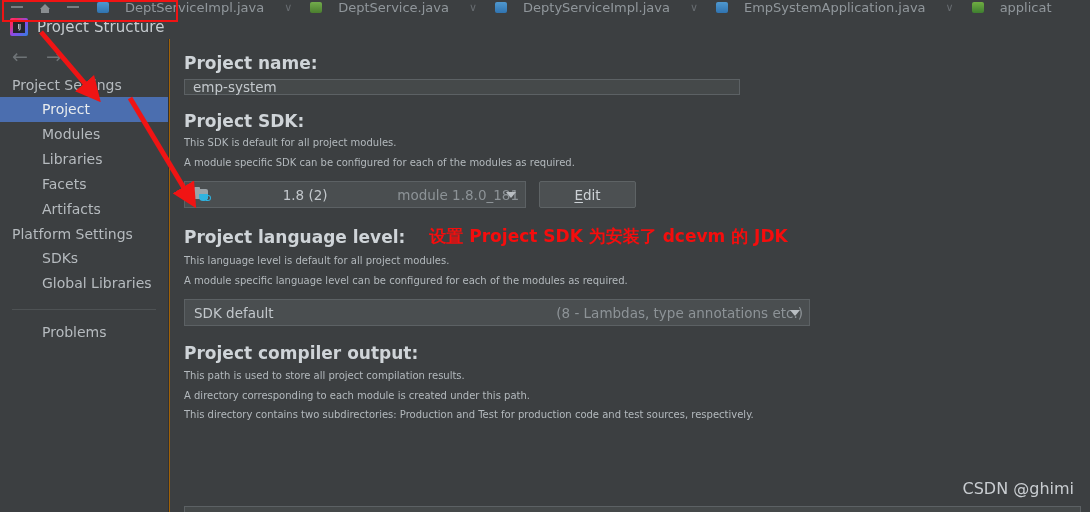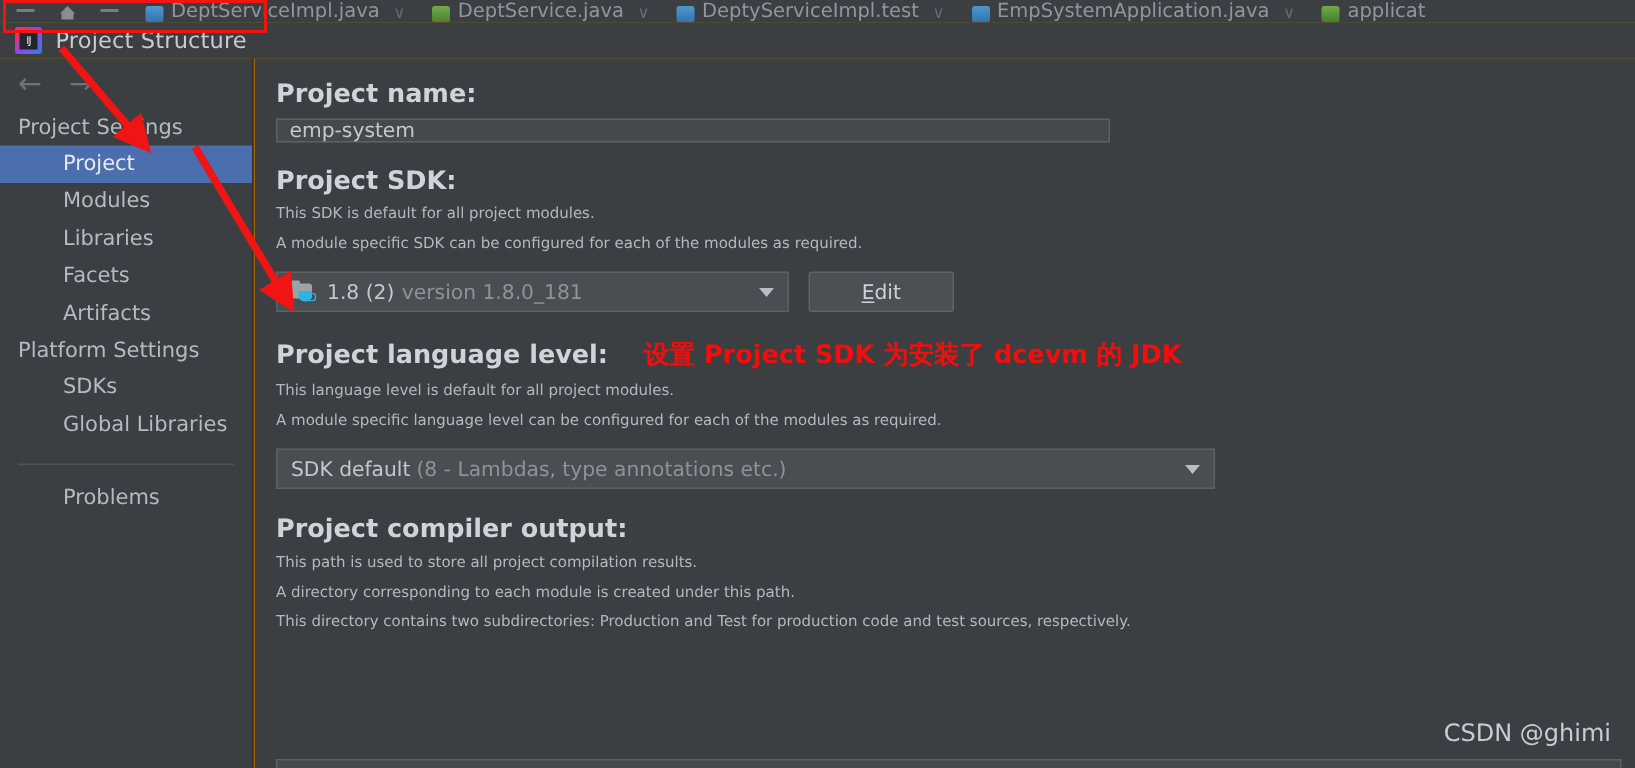--- a/index.html
+++ b/index.html
@@ -56,22 +56,22 @@
     border-right: 5px solid transparent;
     border-bottom: 5px solid #c8cdd1;
   }
   .bg-ico.home::before {
     content: "";
     position: absolute; left: 3px; top: 6px;
     width: 8px; height: 5px; background: #c8cdd1;
   }
   .editor-tab {
     display: inline-flex;
-    align-items: flex-end;
-    gap: 5px;
+    align-items: center;
+    gap: 16px;
     padding: 0 9px;
     height: 15px;
     font-size: 13px;
     color: #9fa6ab;
     opacity: .85;
   }
   .editor-tab .tab-sep {
     color: #6f7479;
     font-size: 11px;
     margin-left: 4px;
@@ -220,20 +220,21 @@
   .combo {
     height: 27px;
     background: #4a4e50;
     border: 1px solid #5c6164;
     display: flex;
     align-items: center;
     padding: 0 6px 0 9px;
     font-size: 13.5px;
     color: #c3c8cc;
     position: relative;
+    justify-content: space-between;
   }
   .combo .caret {
     position: absolute;
     right: 9px; top: 50%;
     transform: translateY(-50%);
     width: 0; height: 0;
     border-left: 5px solid transparent;
     border-right: 5px solid transparent;
     border-top: 6px solid #b9bec2;
   }
@@ -345,21 +346,21 @@
       <span>DeptServiceImpl.java</span>
       <span class="tab-sep">∨</span>
     </div>
     <div class="editor-tab">
       <span class="tabico green"></span>
       <span>DeptService.java</span>
       <span class="tab-sep">∨</span>
     </div>
     <div class="editor-tab">
       <span class="tabico blue"></span>
-      <span>DeptyServiceImpl.test</span>
+      <span>DeptyServiceImpl.java</span>
       <span class="tab-sep">∨</span>
     </div>
     <div class="editor-tab">
       <span class="tabico blue"></span>
       <span>EmpSystemApplication.java</span>
       <span class="tab-sep">∨</span>
     </div>
     <div class="editor-tab">
       <span class="tabico spring"></span>
       <span>applicat</span>
@@ -405,21 +406,21 @@
       <div class="f-desc" style="margin-top:3px;">This SDK is default for all project modules.</div>
       <div class="f-desc">A module specific SDK can be configured for each of the modules as required.</div>
 
       <div class="row" style="margin-top:9px; gap:13px;">
         <div class="combo" style="width:342px;">
           <span class="sdk-icon">
             <span class="folder"></span>
               <span class="cup"></span>
           </span>
           <span>1.8 (2)</span>
-          <span class="muted" style="margin-left:5px;">version 1.8.0_181</span>
+          <span class="muted" style="margin-left:5px;">module 1.8.0_181</span>
           <span class="caret"></span>
         </div>
         <div class="btn" style="width:97px;">
           <u>E</u>
             <span>dit</span>
         </div>
       </div>
 
       <div class="row" style="margin-top:17px; gap:24px;">
         <div class="f-label">Project language level:</div>

